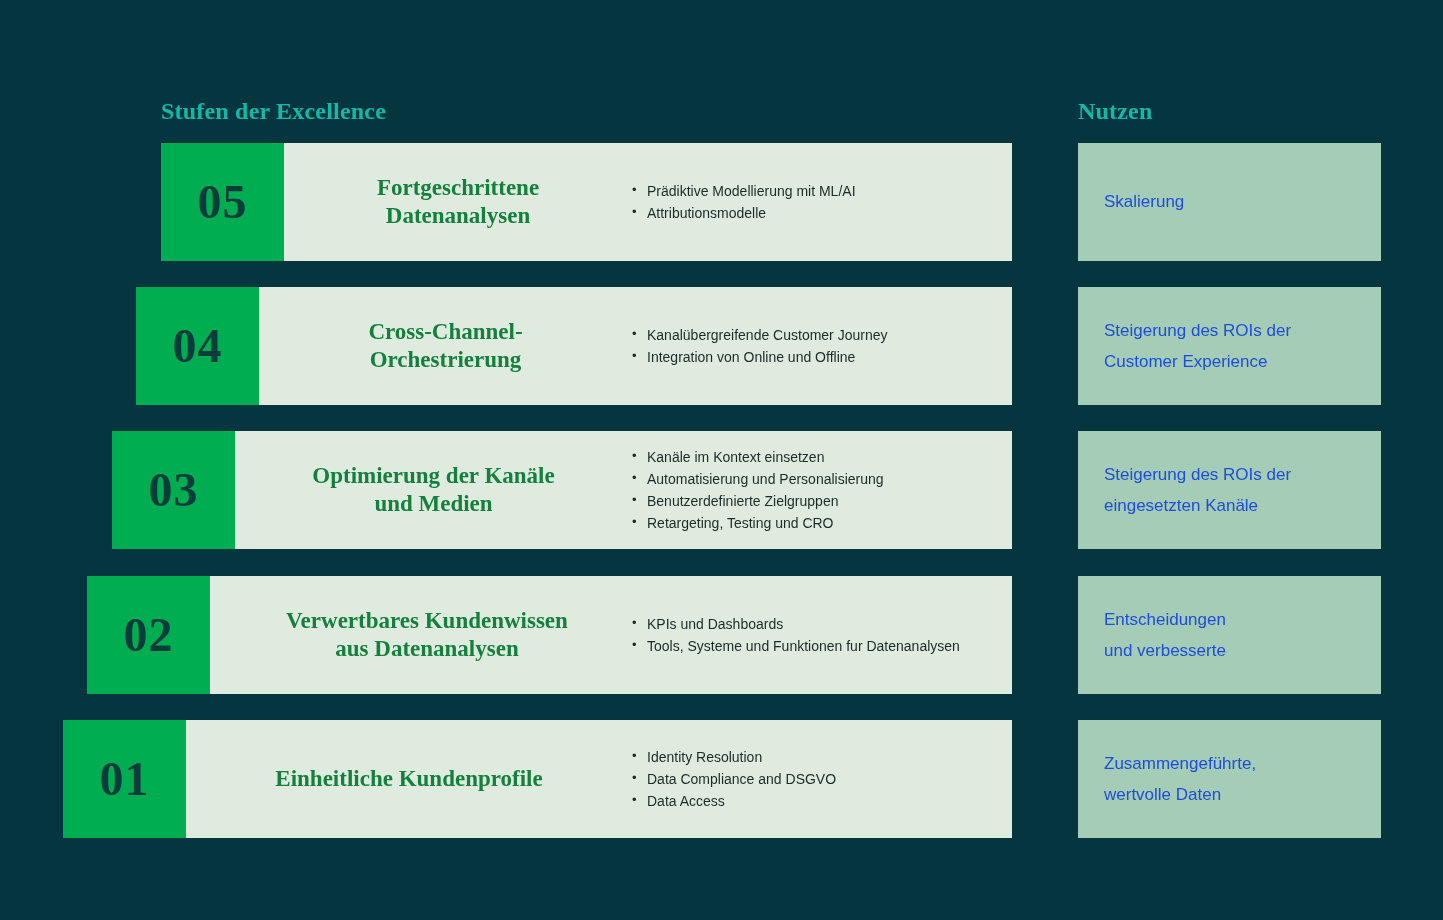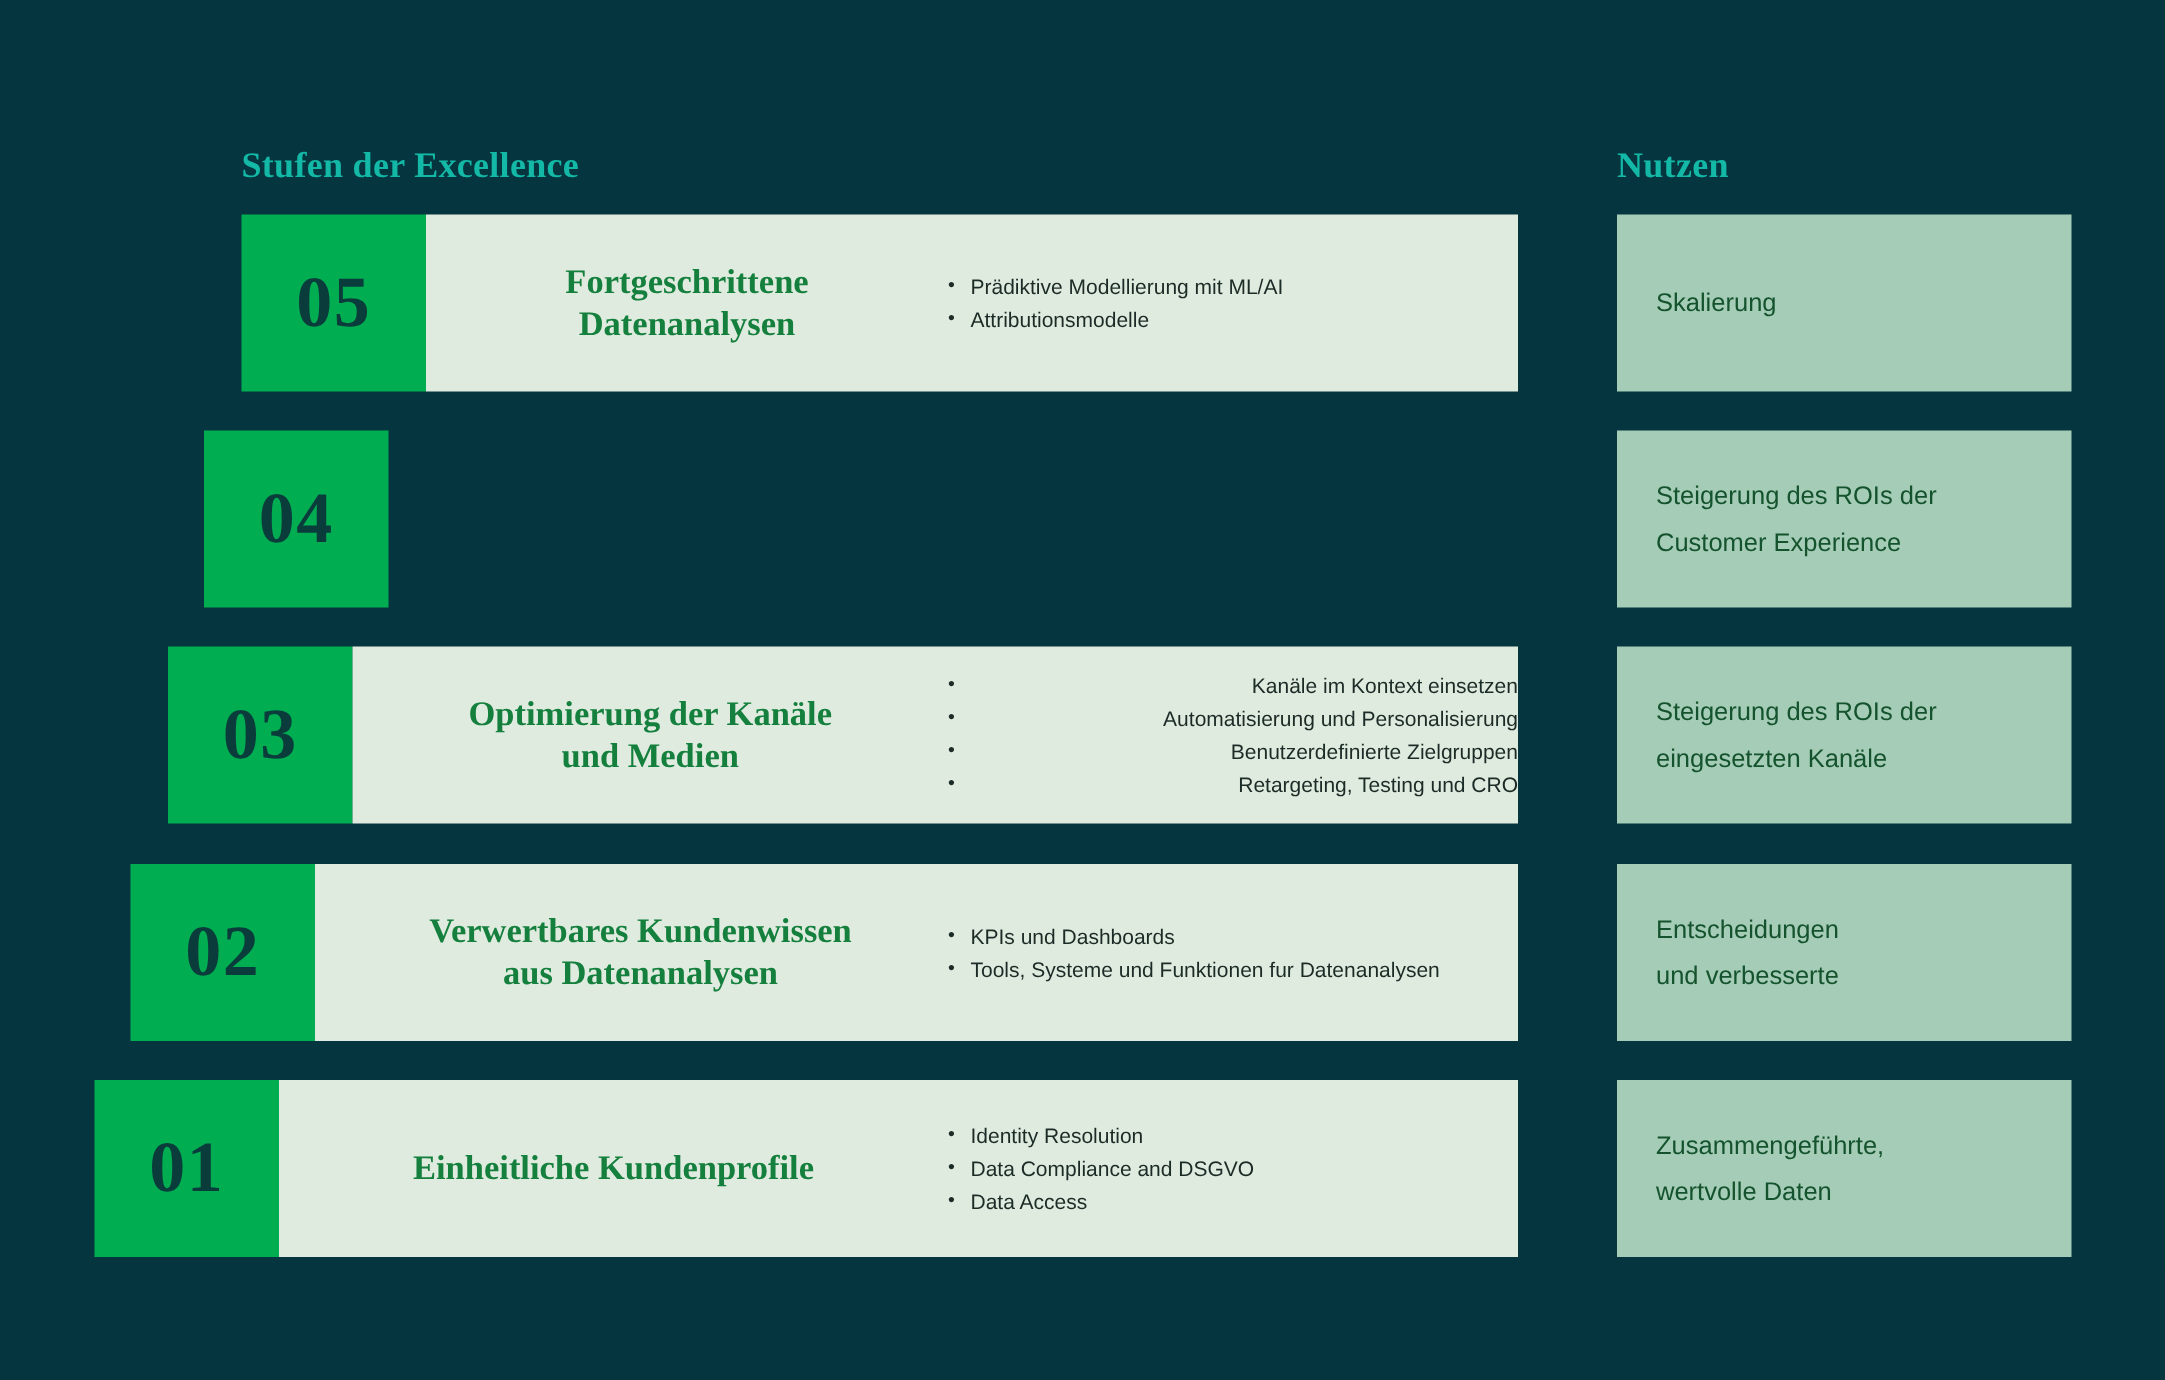--- a/index.html
+++ b/index.html
@@ -111,21 +111,21 @@
     background: #a4ccb6;
     display: flex;
     align-items: center;
     box-sizing: border-box;
     padding: 0 26px;
   }
   .benefit-text {
     font-family: "Liberation Sans", sans-serif;
     font-size: 17px;
     line-height: 1.85;
-    color: #14532d;
+    color: #1d4ed8;
   }
 </style>
 </head>
 <body>
 
 <div id="canvas">
 
   <div class="col-heading" id="heading-stages">Stufen der Excellence</div>
 
   <div class="col-heading" id="heading-benefit">Nutzen</div>
@@ -148,38 +148,48 @@
   <div class="benefit" style="top:143px;">
     <div class="benefit-text">
       <div>Skalierung</div>
     </div>
   </div>
 
   <div class="row" id="row-1" style="left:136px; top:287px; width:920px;">
     <div class="num-block">
       <span class="num">04</span>
     </div>
+    <div class="stage-body">
+      <div class="stage-title" style="width:373px;">
+        <div>Cross-Channel-</div>
+        <div>Orchestrierung</div>
+      </div>
+      <ul class="bullets" style="width:380px;">
+        <li>Kanalübergreifende Customer Journey</li>
+        <li>Integration von Online und Offline</li>
+      </ul>
+    </div>
   </div>
   <div class="benefit" style="top:287px;">
     <div class="benefit-text">
       <div>Steigerung des ROIs der</div>
       <div>Customer Experience</div>
     </div>
   </div>
 
   <div class="row" id="row-2" style="left:112px; top:431px; width:944px;">
     <div class="num-block">
       <span class="num">03</span>
     </div>
     <div class="stage-body">
       <div class="stage-title" style="width:397px;">
         <div>Optimierung der Kanäle</div>
         <div>und Medien</div>
       </div>
-      <ul class="bullets" style="width:380px;text-align:right;">
+      <ul class="bullets" style="width:380px;">
         <li>Kanäle im Kontext einsetzen</li>
         <li>Automatisierung und Personalisierung</li>
         <li>Benutzerdefinierte Zielgruppen</li>
         <li>Retargeting, Testing und CRO</li>
       </ul>
     </div>
   </div>
   <div class="benefit" style="top:431px;">
     <div class="benefit-text">
       <div>Steigerung des ROIs der</div>

